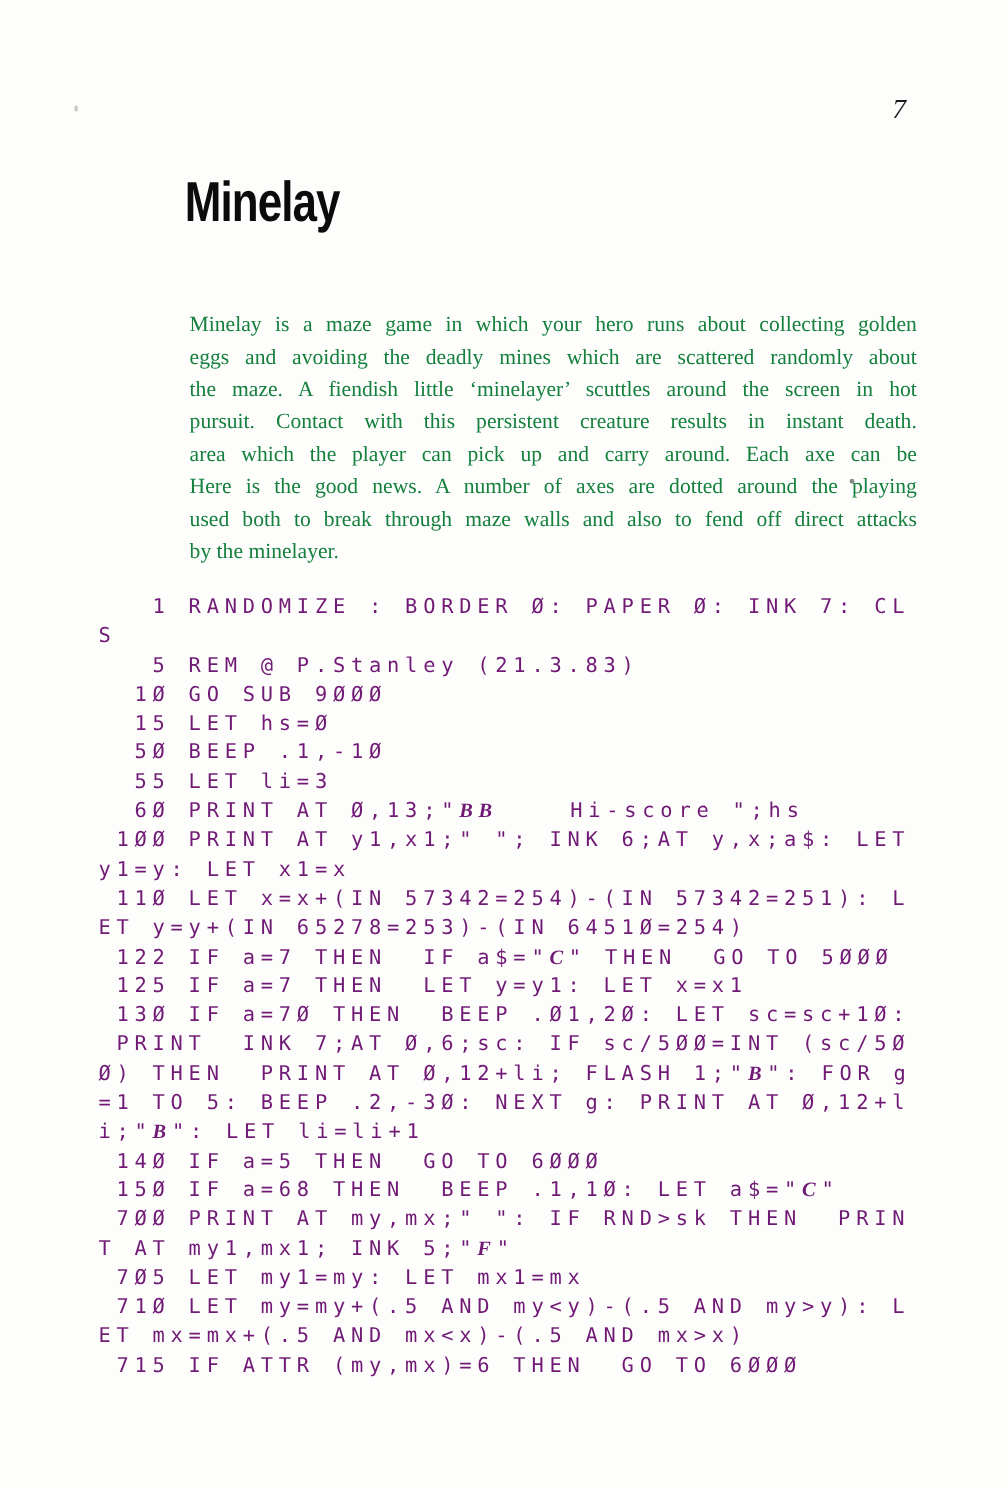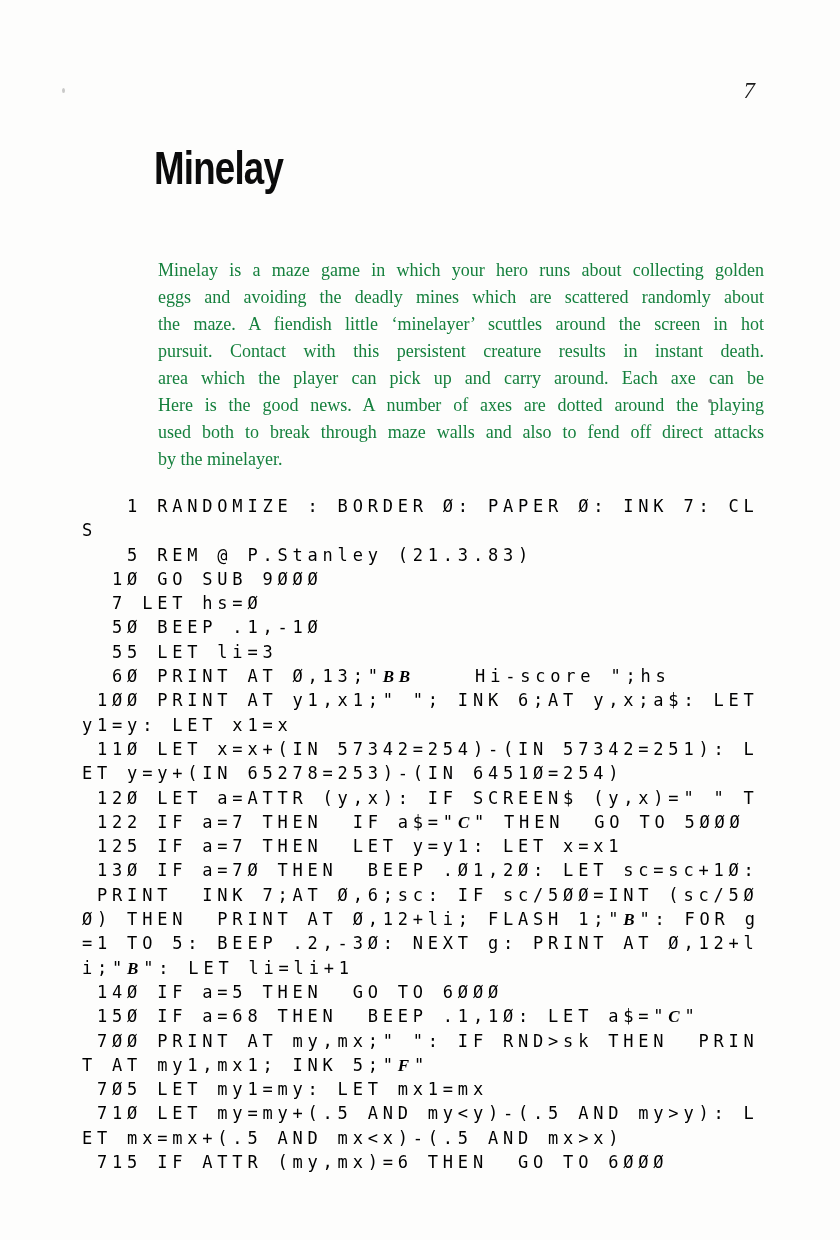--- a/index.html
+++ b/index.html
@@ -56,21 +56,21 @@
     text-align-last: left;
   }
   .code {
     position: absolute;
     top: 494px;
     left: 82px;
     font-family: "DejaVu Sans Mono", monospace;
     font-size: 17px;
     line-height: 24.3px;
     letter-spacing: 4.8px;
-    color: #000000;
+    color: #701a75;
     font-weight: 500;
   }
   .code-line {
     white-space: pre;
     height: 24.3px;
   }
   .code-line .gfx {
     font-family: Liberation Serif, serif;
     font-style: italic;
     font-weight: 600;
@@ -114,29 +114,28 @@
     <div class="para-line last-line">by the minelayer.</div>
   </div>
 
 <div class="artifact dot-mid"></div>
 
 <div class="code">
     <div class="code-line"><span>   1 RANDOMIZE : BORDER Ø: PAPER Ø: INK 7: CL</span></div>
     <div class="code-line"><span>S</span></div>
     <div class="code-line"><span>   5 REM @ P.Stanley (21.3.83)</span></div>
     <div class="code-line"><span>  1Ø GO SUB 9ØØØ</span></div>
-    <div class="code-line"><span>  7 LET hs=Ø</span></div>
+    <div class="code-line"><span>  15 LET hs=Ø</span></div>
     <div class="code-line"><span>  5Ø BEEP .1,-1Ø</span></div>
     <div class="code-line"><span>  55 LET li=3</span></div>
     <div class="code-line"><span>  6Ø PRINT AT Ø,13;"</span><span class="gfx">BB</span><span>    Hi-score ";hs</span></div>
     <div class="code-line"><span> 1ØØ PRINT AT y1,x1;" "; INK 6;AT y,x;a$: LET</span></div>
     <div class="code-line"><span>y1=y: LET x1=x</span></div>
     <div class="code-line"><span> 11Ø LET x=x+(IN 57342=254)-(IN 57342=251): L</span></div>
     <div class="code-line"><span>ET y=y+(IN 65278=253)-(IN 6451Ø=254)</span></div>
-    <div class="code-line"><span> 12Ø LET a=ATTR (y,x): IF SCREEN$ (y,x)=" " T</span></div>
     <div class="code-line"><span> 122 IF a=7 THEN  IF a$="</span><span class="gfx">C</span><span>" THEN  GO TO 5ØØØ</span></div>
     <div class="code-line"><span> 125 IF a=7 THEN  LET y=y1: LET x=x1</span></div>
     <div class="code-line"><span> 13Ø IF a=7Ø THEN  BEEP .Ø1,2Ø: LET sc=sc+1Ø:</span></div>
     <div class="code-line"><span> PRINT  INK 7;AT Ø,6;sc: IF sc/5ØØ=INT (sc/5Ø</span></div>
     <div class="code-line"><span>Ø) THEN  PRINT AT Ø,12+li; FLASH 1;"</span><span class="gfx">B</span><span>": FOR g</span></div>
     <div class="code-line"><span>=1 TO 5: BEEP .2,-3Ø: NEXT g: PRINT AT Ø,12+l</span></div>
     <div class="code-line"><span>i;"</span><span class="gfx">B</span><span>": LET li=li+1</span></div>
     <div class="code-line"><span> 14Ø IF a=5 THEN  GO TO 6ØØØ</span></div>
     <div class="code-line"><span> 15Ø IF a=68 THEN  BEEP .1,1Ø: LET a$="</span><span class="gfx">C</span><span>"</span></div>
     <div class="code-line"><span> 7ØØ PRINT AT my,mx;" ": IF RND&gt;sk THEN  PRIN</span></div>

